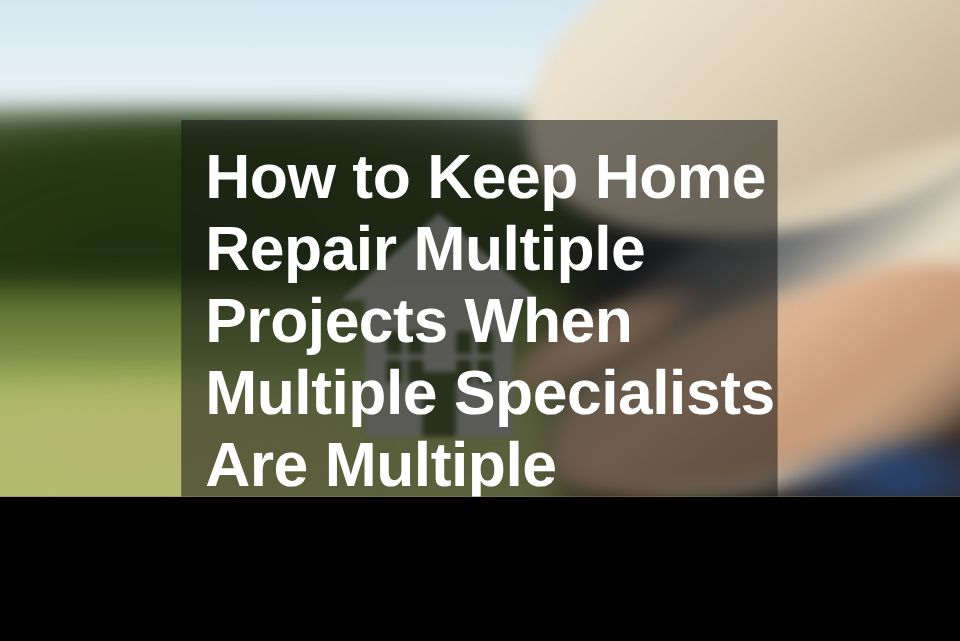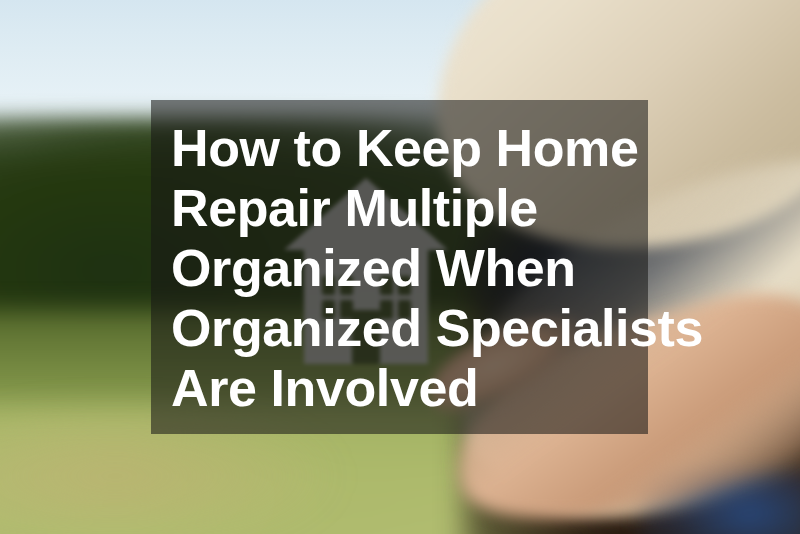--- a/index.html
+++ b/index.html
@@ -8,21 +8,21 @@
     padding: 0;
     background: #000;
   }
   body {
     font-family: "Liberation Sans", sans-serif;
   }
 
   .screenshot {
     position: relative;
     width: 800px;
-    height: 534px;
+    height: 414px;
     overflow: hidden;
     background: #b91c1c;
   }
 
   
   .photo {
     position: absolute;
     inset: 0;
     overflow: hidden;
   }
@@ -292,19 +292,19 @@
     </div>
 
     <div class="layer-arm"></div>
     <div class="layer-fingers"></div>
   </div>
 
   <div class="title-overlay">
     <h1 class="headline">
       <span class="headline-line">How to Keep Home</span>
       <span class="headline-line">Repair Multiple</span>
-      <span class="headline-line">Organized When</span>
-      <span class="headline-line">Organized Specialists</span>
-      <span class="headline-line">Are Involved</span>
+      <span class="headline-line">Projects When</span>
+      <span class="headline-line">Multiple Specialists</span>
+      <span class="headline-line">Are Multiple</span>
     </h1>
   </div>
 
 </div>
 
 </body></html>

